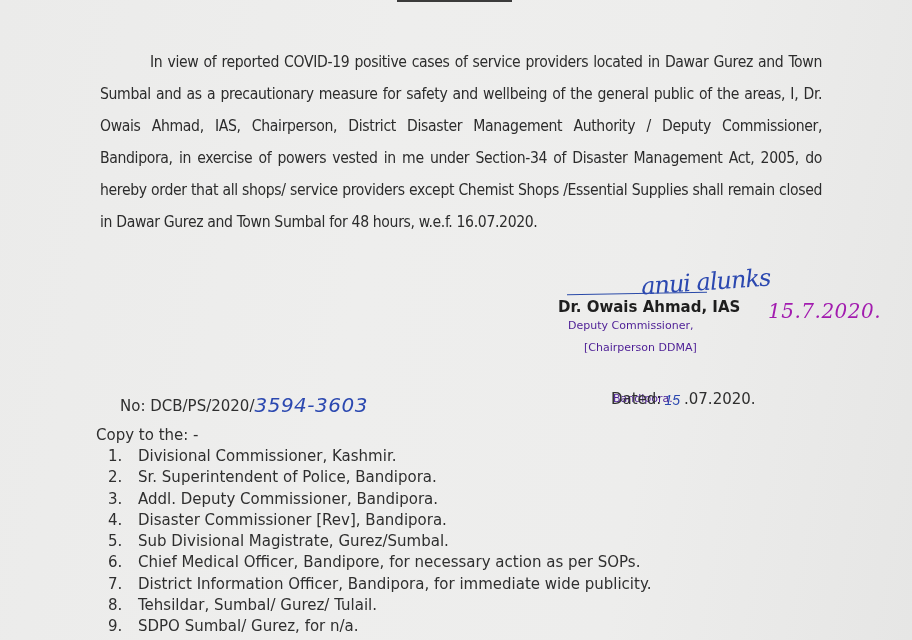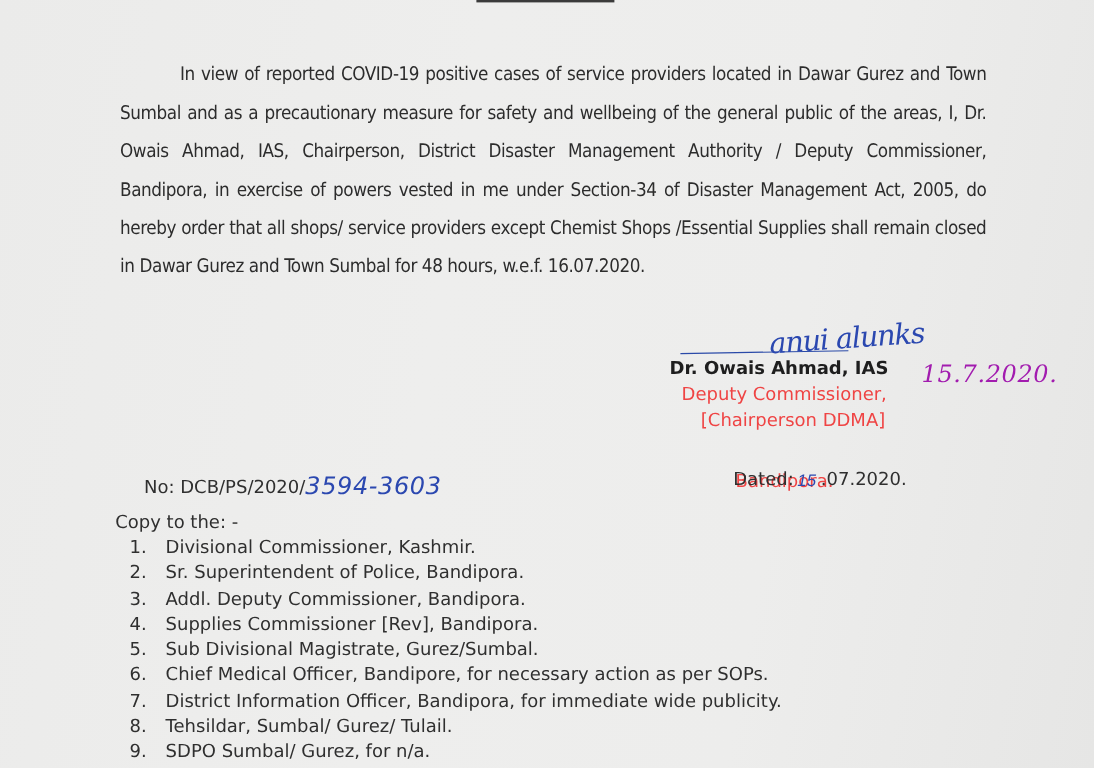--- a/index.html
+++ b/index.html
@@ -84,22 +84,22 @@
       top: 27px;
       font-family: "DejaVu Serif", serif;
       font-style: italic;
       font-size: 20px;
       color: #a21caf;
       letter-spacing: 0.5px;
       white-space: nowrap;
     }
     .designation {
       position: absolute;
-      font-size: 15px;
-      color: #ef4444;
+      font-size: 11px;
+      color: #4c1d95;
       white-space: nowrap;
     }
     .d1 { left: 15px; top: 47px; }
     .d2 { left: 31px; top: 69px; }
     .d3 { left: 60px; top: 91px; margin-top: 29px; }
     .dated-row {
       position: absolute;
       left: 58px;
       top: 118px;
       font-size: 15px;
@@ -199,21 +199,21 @@
     <li>
         <span class="num">2.</span>
         <span>Sr. Superintendent of Police, Bandipora.</span>
       </li>
     <li>
         <span class="num">3.</span>
         <span>Addl. Deputy Commissioner, Bandipora.</span>
       </li>
     <li>
         <span class="num">4.</span>
-        <span>Supplies Commissioner [Rev], Bandipora.</span>
+        <span>Disaster Commissioner [Rev], Bandipora.</span>
       </li>
     <li>
         <span class="num">5.</span>
         <span>Sub Divisional Magistrate, Gurez/Sumbal.</span>
       </li>
     <li>
         <span class="num">6.</span>
         <span>Chief Medical Officer, Bandipore, for necessary action as per SOPs.</span>
       </li>
     <li>

